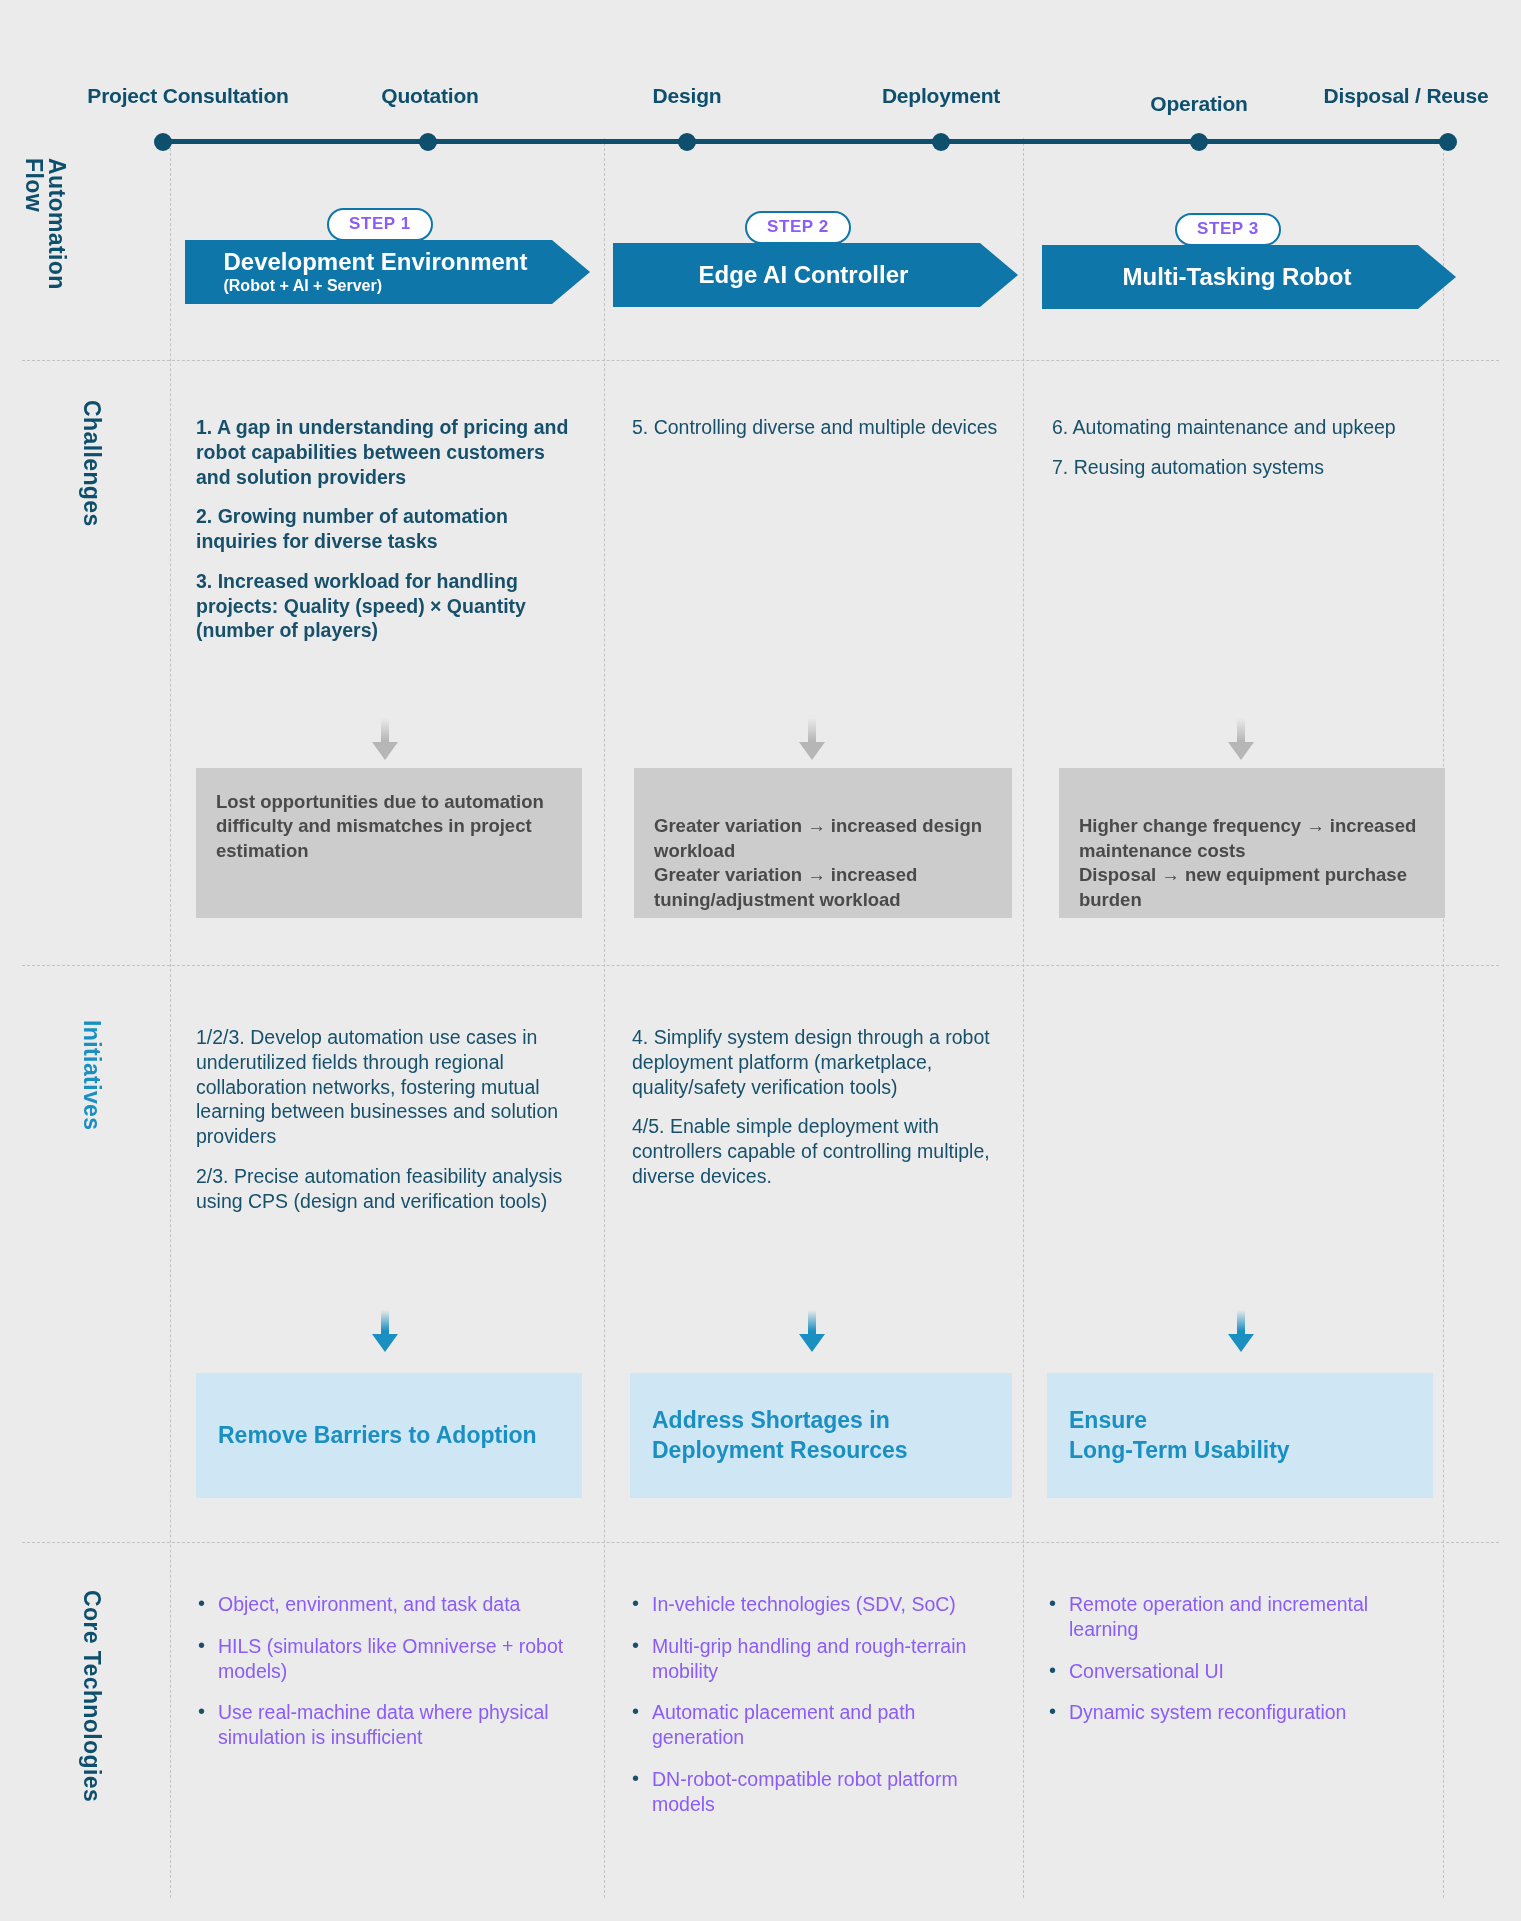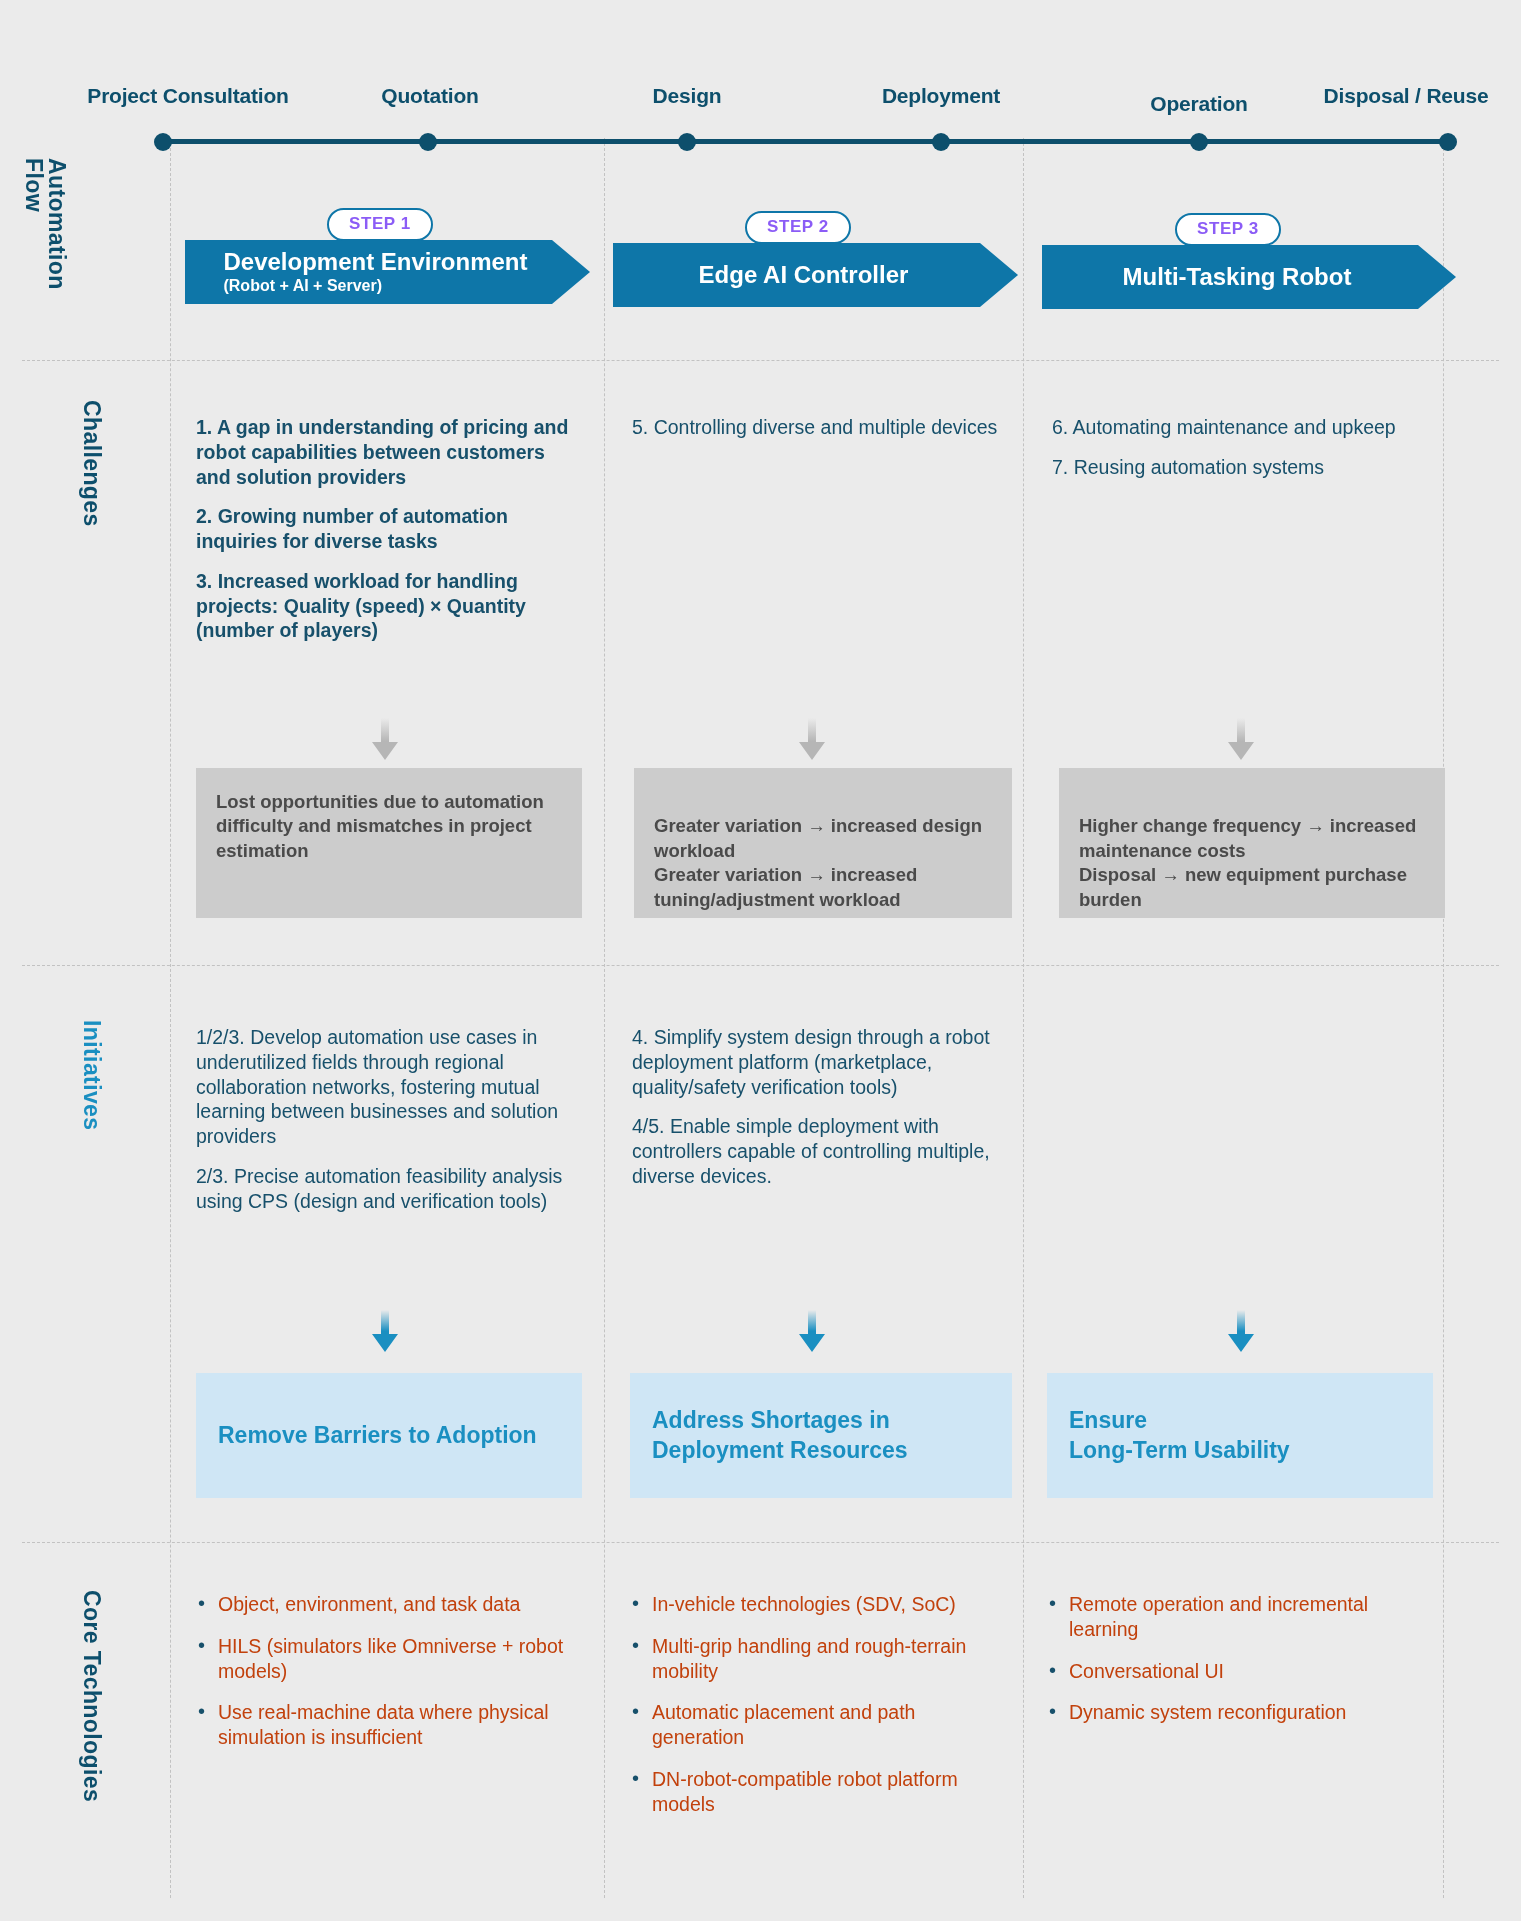--- a/index.html
+++ b/index.html
@@ -120,21 +120,21 @@
   
   .col-text {
     position: absolute;
     color: #17506b;
     font-size: 19.5px;
     line-height: 1.27;
   }
   .col-text p { margin-bottom: 15px; }
   .col-text p:last-child { margin-bottom: 0; }
 
-  .bullets { position: absolute; color: #c2410c; font-size: 19.5px; line-height: 1.27; }
+  .bullets { position: absolute; color: #8b5cf6; font-size: 19.5px; line-height: 1.27; }
   .bullets li {
     list-style: none;
     position: relative;
     padding-left: 22px;
     margin-bottom: 17px;
   }
   .bullets li:last-child { margin-bottom: 0; }
   .bullets li::before {
     content: "\2022";
     position: absolute;

